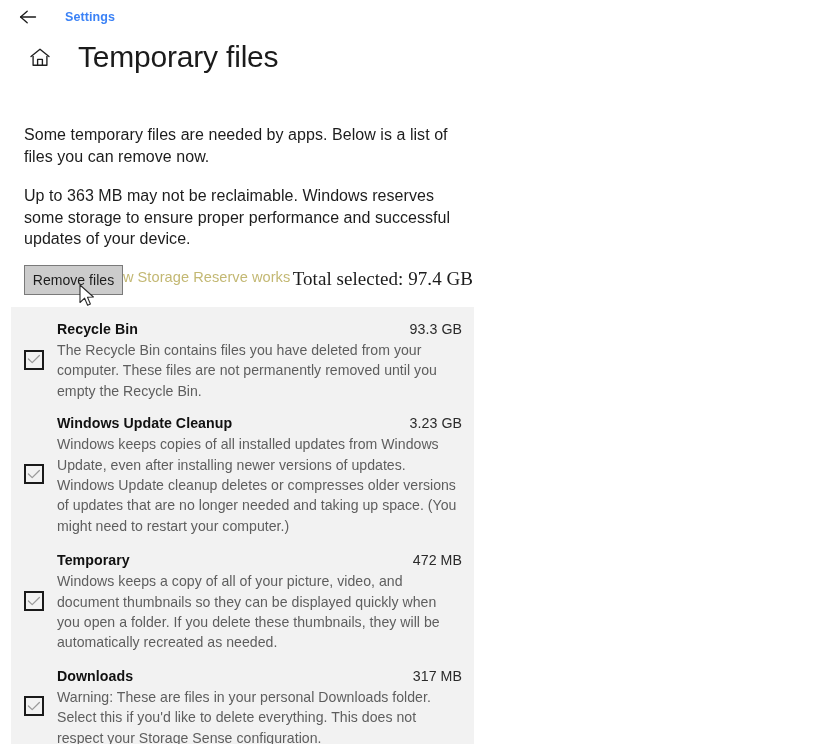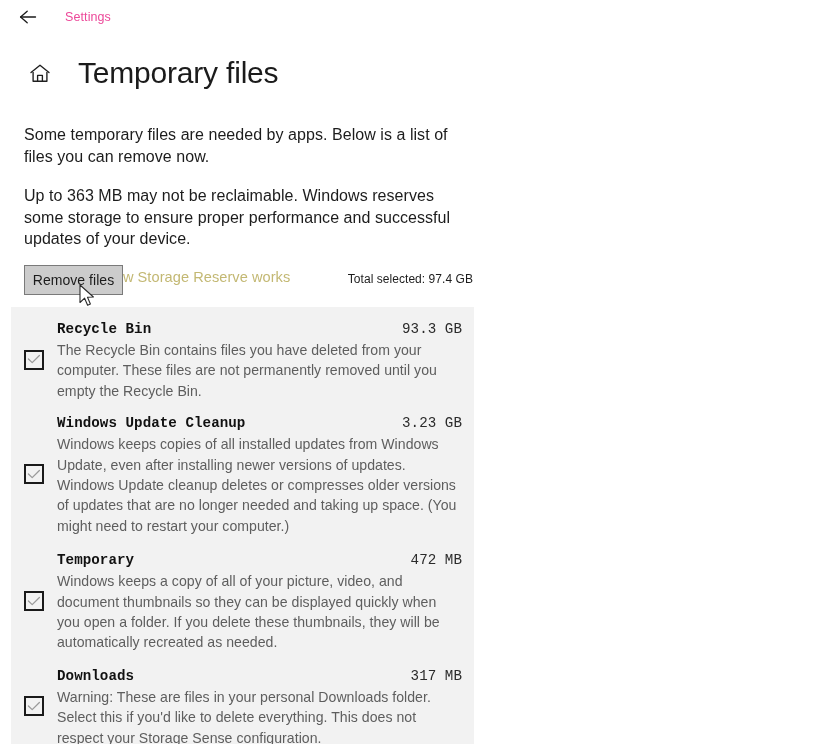--- a/index.html
+++ b/index.html
@@ -41,29 +41,30 @@
     justify-content: center;
     border: none;
     background: transparent;
     padding: 0;
     cursor: default;
   }
   .back-btn svg { display: block; }
   .titlebar-label {
     margin-left: 17px;
     font-size: 12.5px;
-    color: #ec4899;
+    color: #3b82f6;
     letter-spacing: 0.1px;
     line-height: 1;
+    font-weight: bold;
   }
 
   
   .page-head {
     position: absolute;
-    left: 0; top: 52px;
+    left: 0; top: 36px;
     width: 500px;
     height: 42px;
     display: flex;
     align-items: center;
     text-align: right;
   }
   .home-icon {
     width: 36px;
     margin-left: 22px;
     display: flex;
@@ -126,24 +127,25 @@
     font-size: 14px;
     color: #1b1b1b;
     padding: 0;
     cursor: default;
     letter-spacing: 0.05px;
   }
   .total-selected {
     position: absolute;
     right: 27px;
     top: 3px;
-    font-size: 12px;
+    font-size: 19px;
     color: #1c1c1c;
     line-height: 26px;
     letter-spacing: 0.05px;
+    font-family: Liberation Serif, serif;
   }
 
   
   .file-panel {
     position: absolute;
     left: 11px;
     top: 307px;
     width: 463px;
     height: 437px;
     background: #f2f2f2;
@@ -177,21 +179,20 @@
   .checkbox svg { display: block; }
   .file-body {
     flex: 1 1 auto;
     padding-right: 12px;
     padding-top: 1px;
   }
   .file-head {
     display: flex;
     justify-content: space-between;
     align-items: center;
-    font-family: Liberation Mono, monospace;
   }
   .file-name {
     font-size: 14.2px;
     font-weight: bold;
     color: #111111;
     line-height: 20px;
     letter-spacing: 0.05px;
   }
   .file-size {
     font-size: 14.2px;

